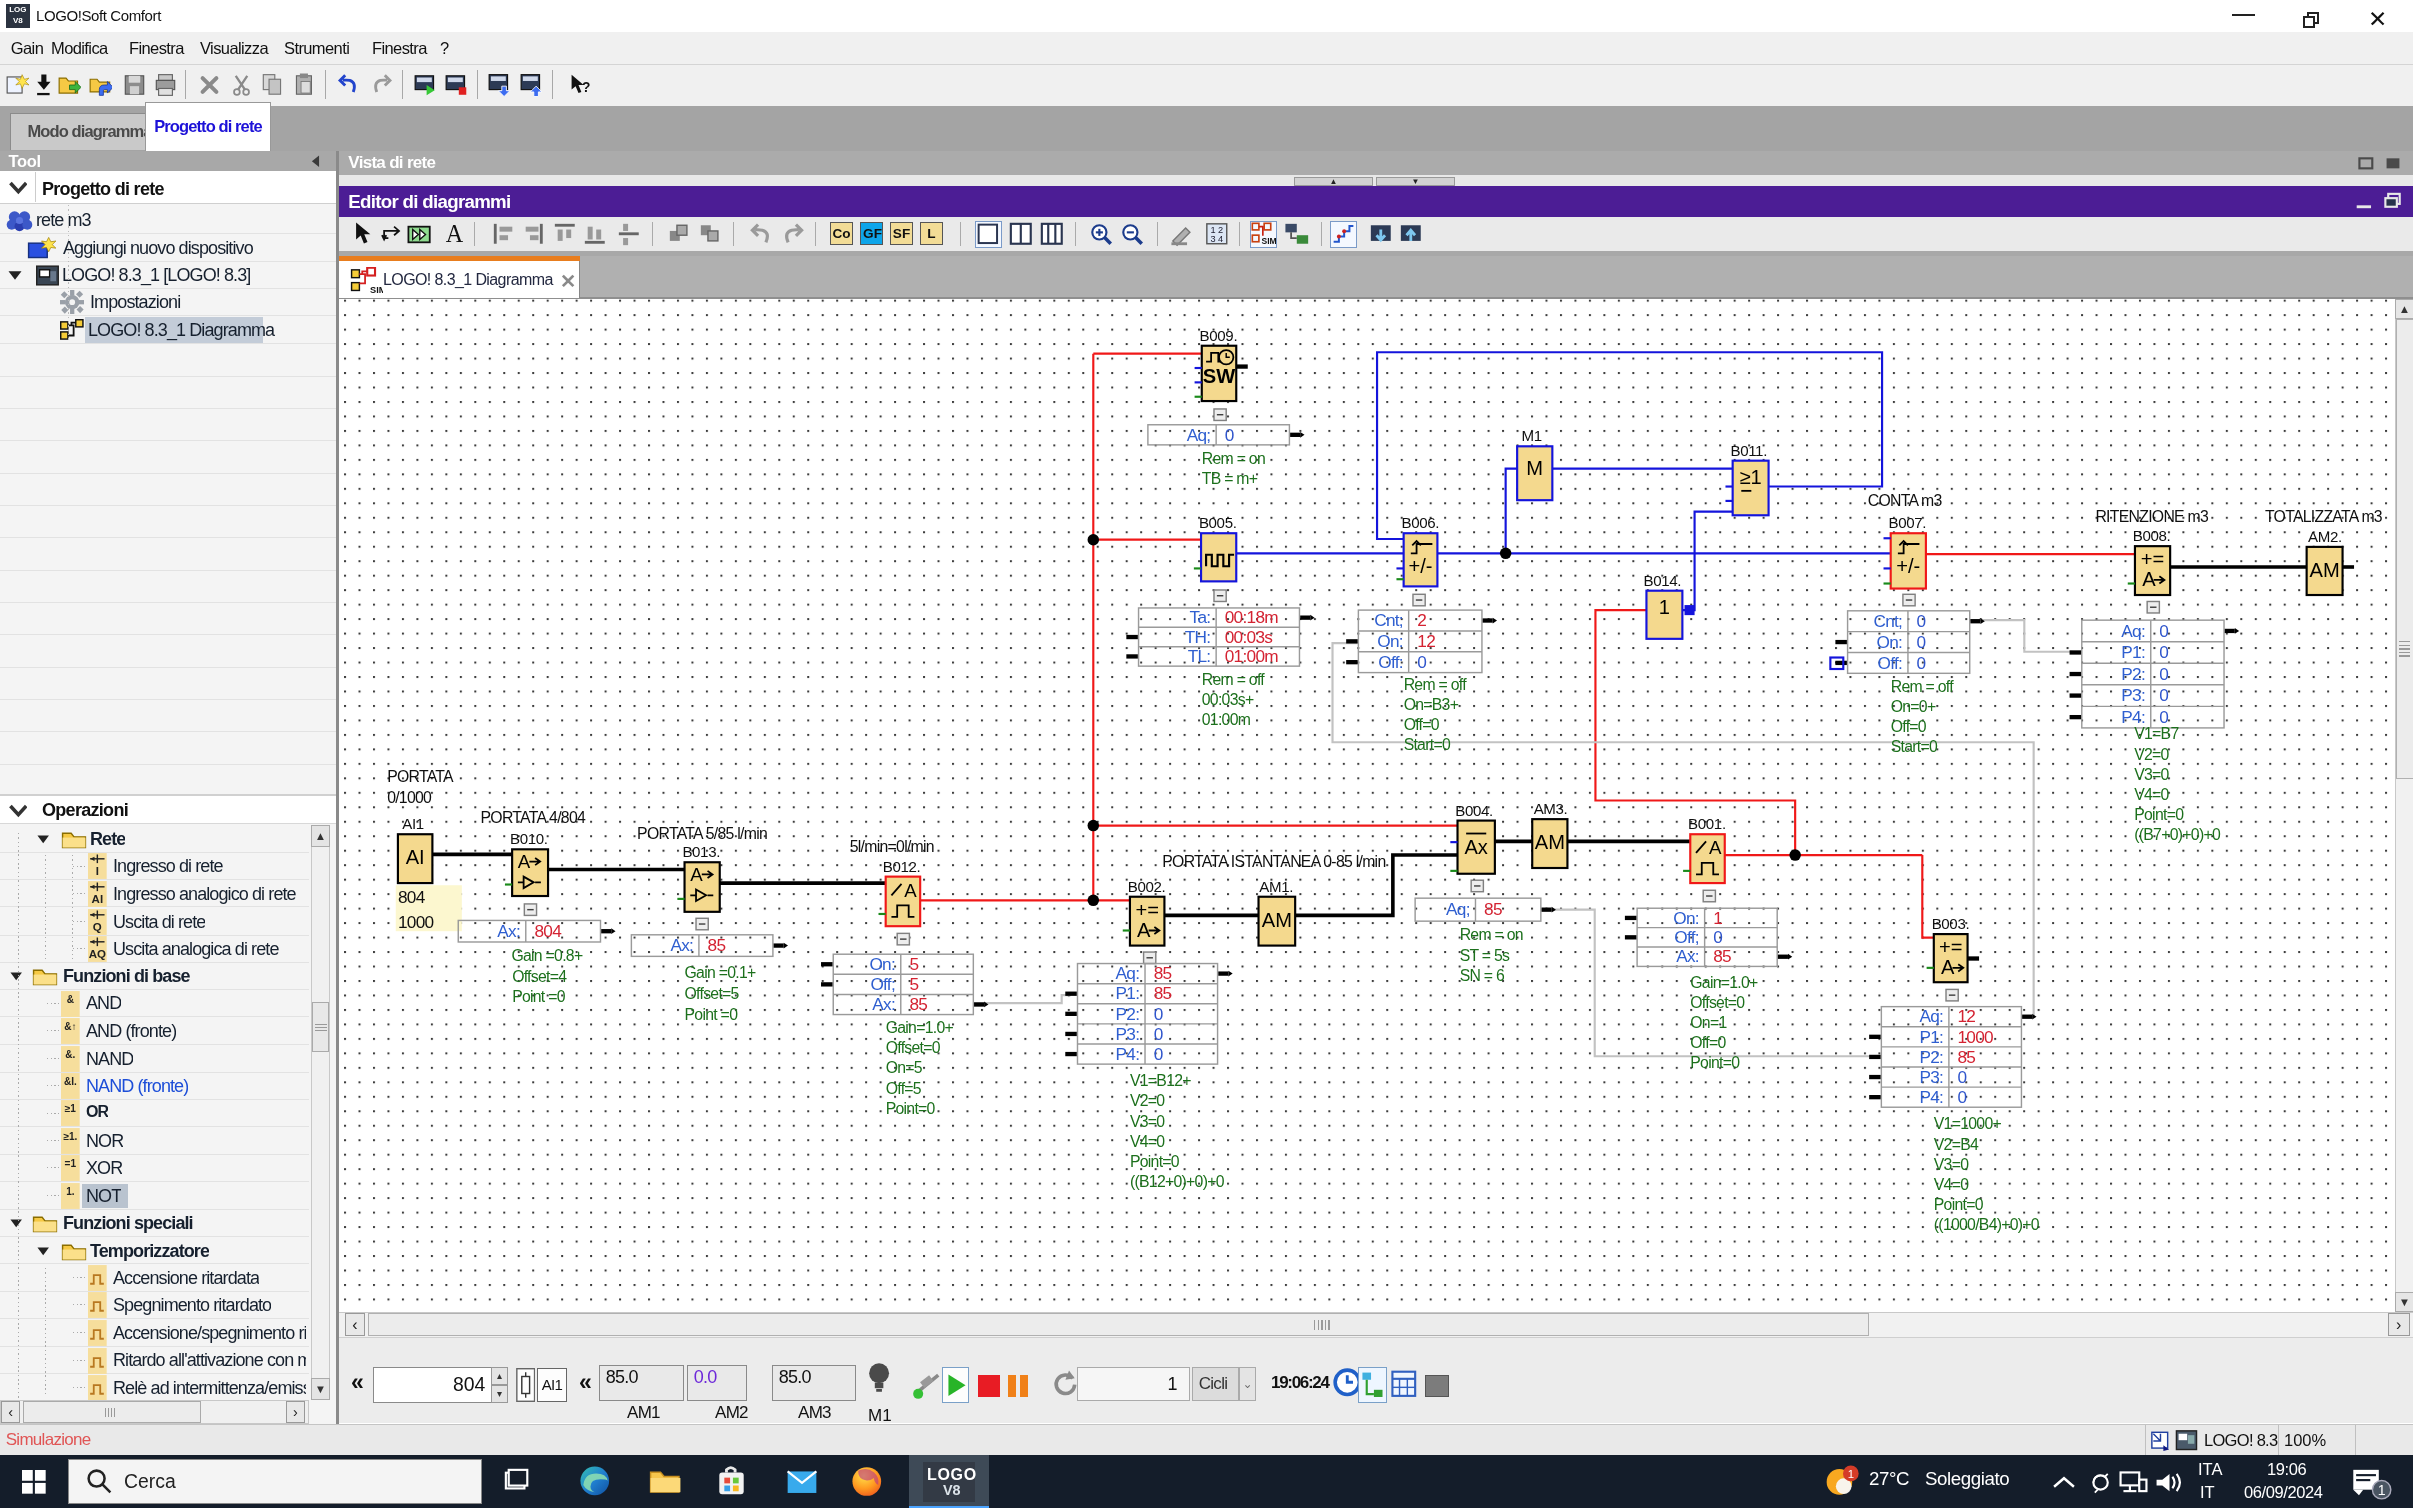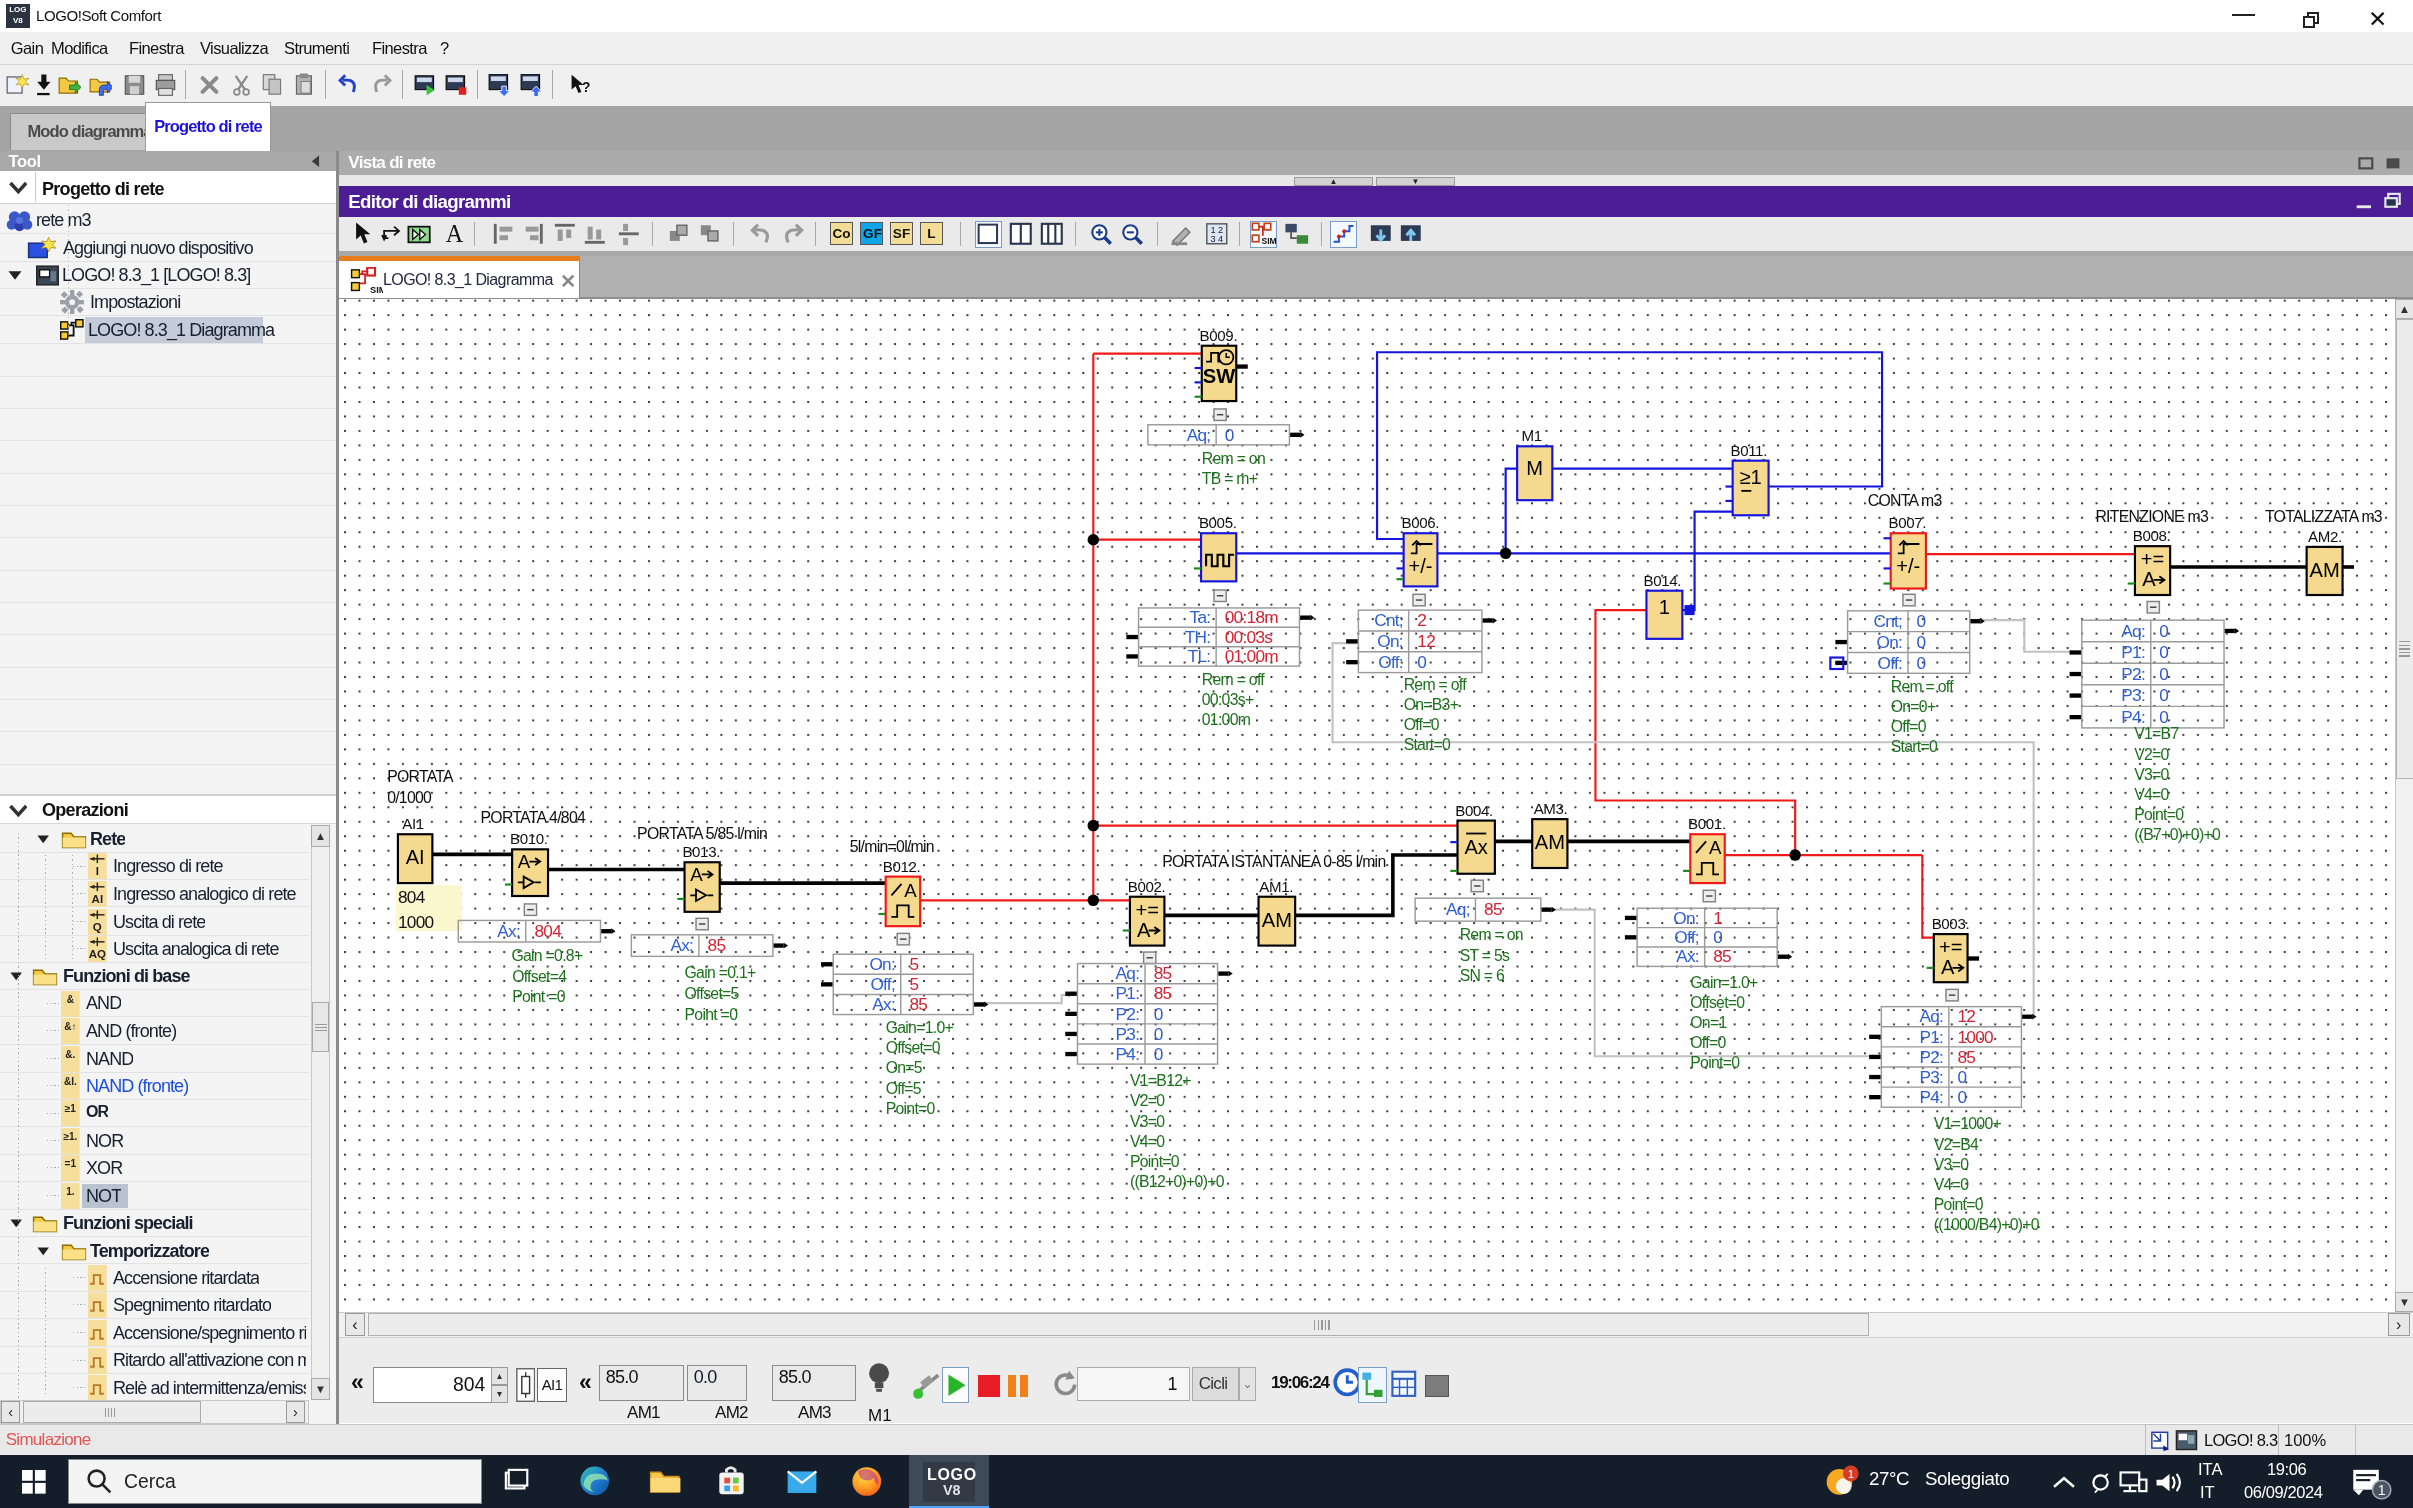--- a/index.html
+++ b/index.html
@@ -929,21 +929,21 @@
 <div class="a" style="left:491px;top:1385px;width:17px;height:18px;background:#e4e4e4;border:0.7px solid #999;text-align:center;font-size:8.6px;line-height:16px;color:#333">▼</div>
 <svg class="a" style="left:516px;top:1368px" width="19.4" height="34" viewBox="0 0 27 48">
     <rect x="1" y="1" width="25" height="46" fill="#fdfdfd" stroke="#666" stroke-width="2"></rect>
     <rect x="8" y="12" width="11" height="24" fill="none" stroke="#333" stroke-width="2"></rect>
     <line x1="13.5" y1="6" x2="13.5" y2="12" stroke="#333" stroke-width="2"></line>
     <line x1="13.5" y1="36" x2="13.5" y2="42" stroke="#333" stroke-width="2"></line>
   </svg>
 <div class="a" style="left:537px;top:1368px;width:30px;height:34px;background:#fdfdfd;border:1.4px solid #666;font-size:15px;letter-spacing:-0.7px;color:#111;text-align:center;line-height:32px">AI1</div>
 <div class="a" style="left:579px;top:1369px;font-size:23px;font-weight:bold;color:#111">«</div>
 <div class="a" style="left:599px;top:1365px;width:85px;height:36px;background:#e9e9e9;border:1.4px solid #8a8a8a;font-size:18px;letter-spacing:-0.7px;color:#111;padding:1.4px 0 0 5.7px">85.0</div>
-<div class="a" style="left:687px;top:1365px;width:60px;height:36px;background:#e9e9e9;border:1.4px solid #8a8a8a;font-size:18px;letter-spacing:-0.7px;color:#0f172a;padding:1.4px 0 0 5.7px">0.0</div>
+<div class="a" style="left:687px;top:1365px;width:60px;height:36px;background:#e9e9e9;border:1.4px solid #8a8a8a;font-size:18px;letter-spacing:-0.7px;color:#6d28d9;padding:1.4px 0 0 5.7px">0.0</div>
 <div class="a" style="left:772px;top:1365px;width:84px;height:36px;background:#e9e9e9;border:1.4px solid #8a8a8a;font-size:18px;letter-spacing:-0.7px;color:#111;padding:1.4px 0 0 5.7px">85.0</div>
 <div class="a" style="left:627px;top:1403px;font-size:17px;letter-spacing:-0.7px;color:#111">AM1</div>
 <div class="a" style="left:715px;top:1403px;font-size:17px;letter-spacing:-0.7px;color:#111">AM2</div>
 <div class="a" style="left:798px;top:1403px;font-size:17px;letter-spacing:-0.7px;color:#111">AM3</div>
 <svg class="a" style="left:866px;top:1359px" width="29" height="47" viewBox="0 0 40 66">
     <circle cx="18" cy="20" r="14" fill="#4a4a4a"></circle>
     <rect x="12" y="33" width="12" height="8" fill="#4a4a4a"></rect>
     <rect x="14" y="42" width="8" height="4" fill="#4a4a4a"></rect>
   </svg>
 <div class="a" style="left:868px;top:1406px;font-size:17px;color:#111">M1</div>

